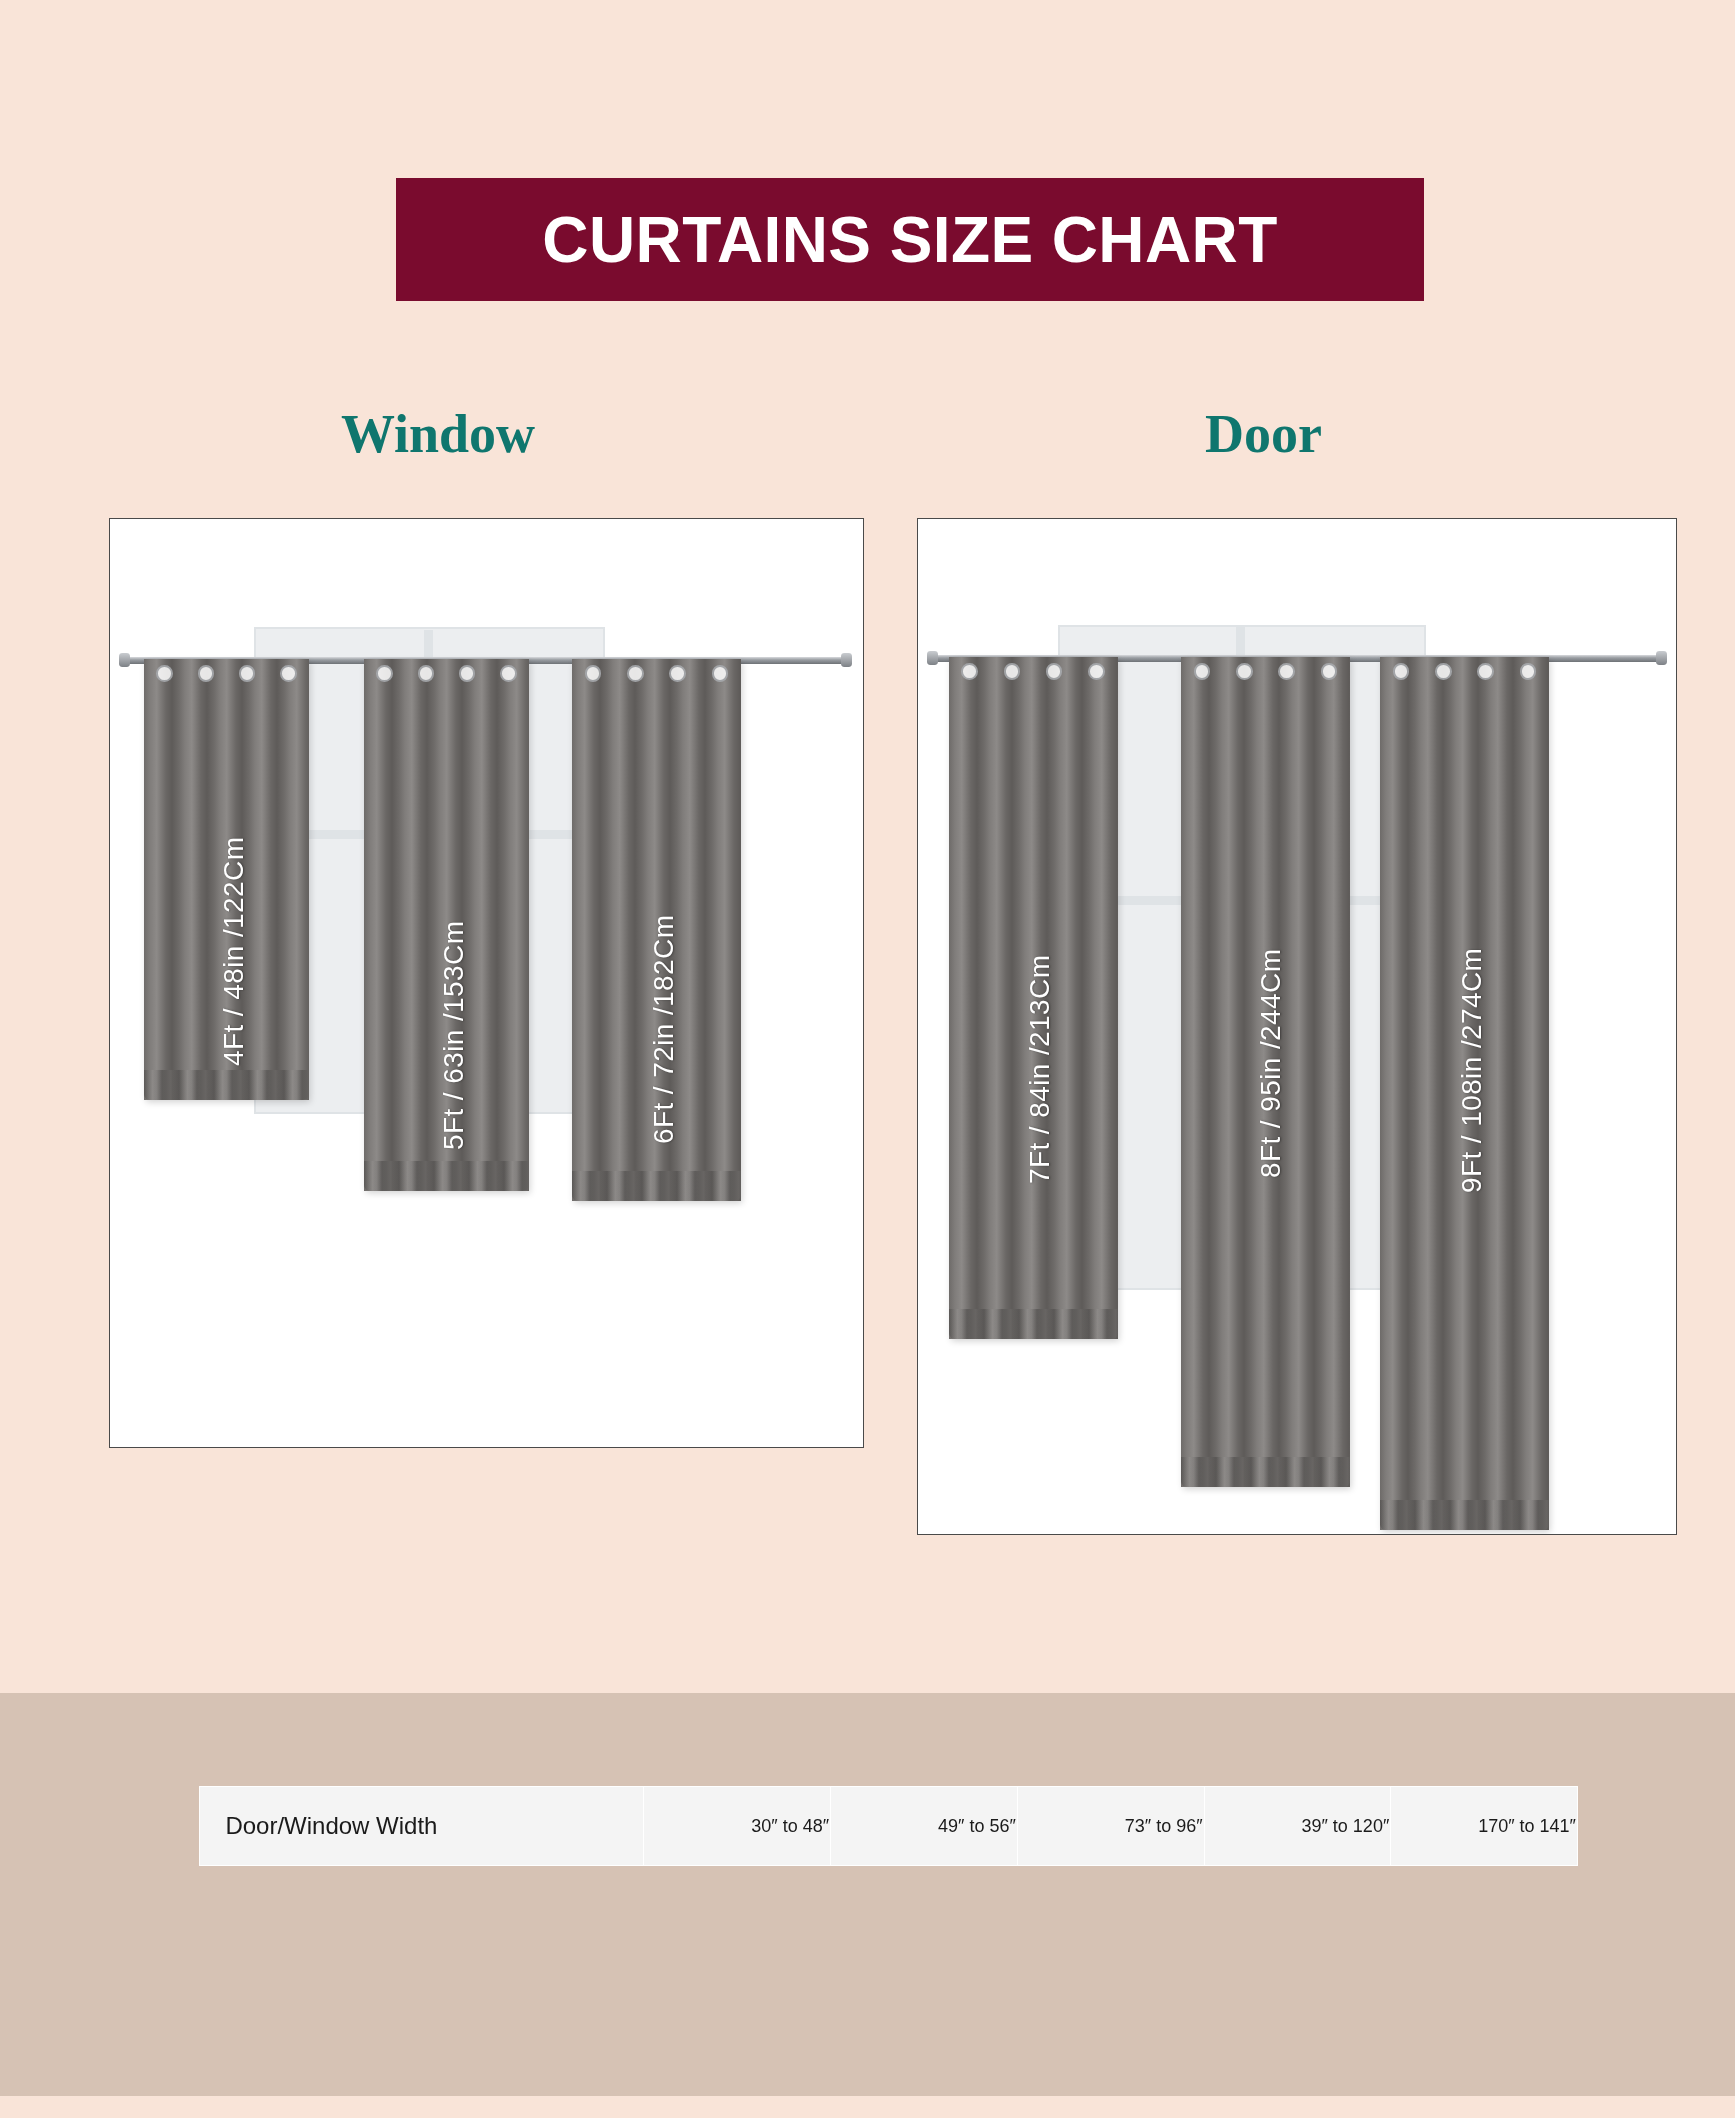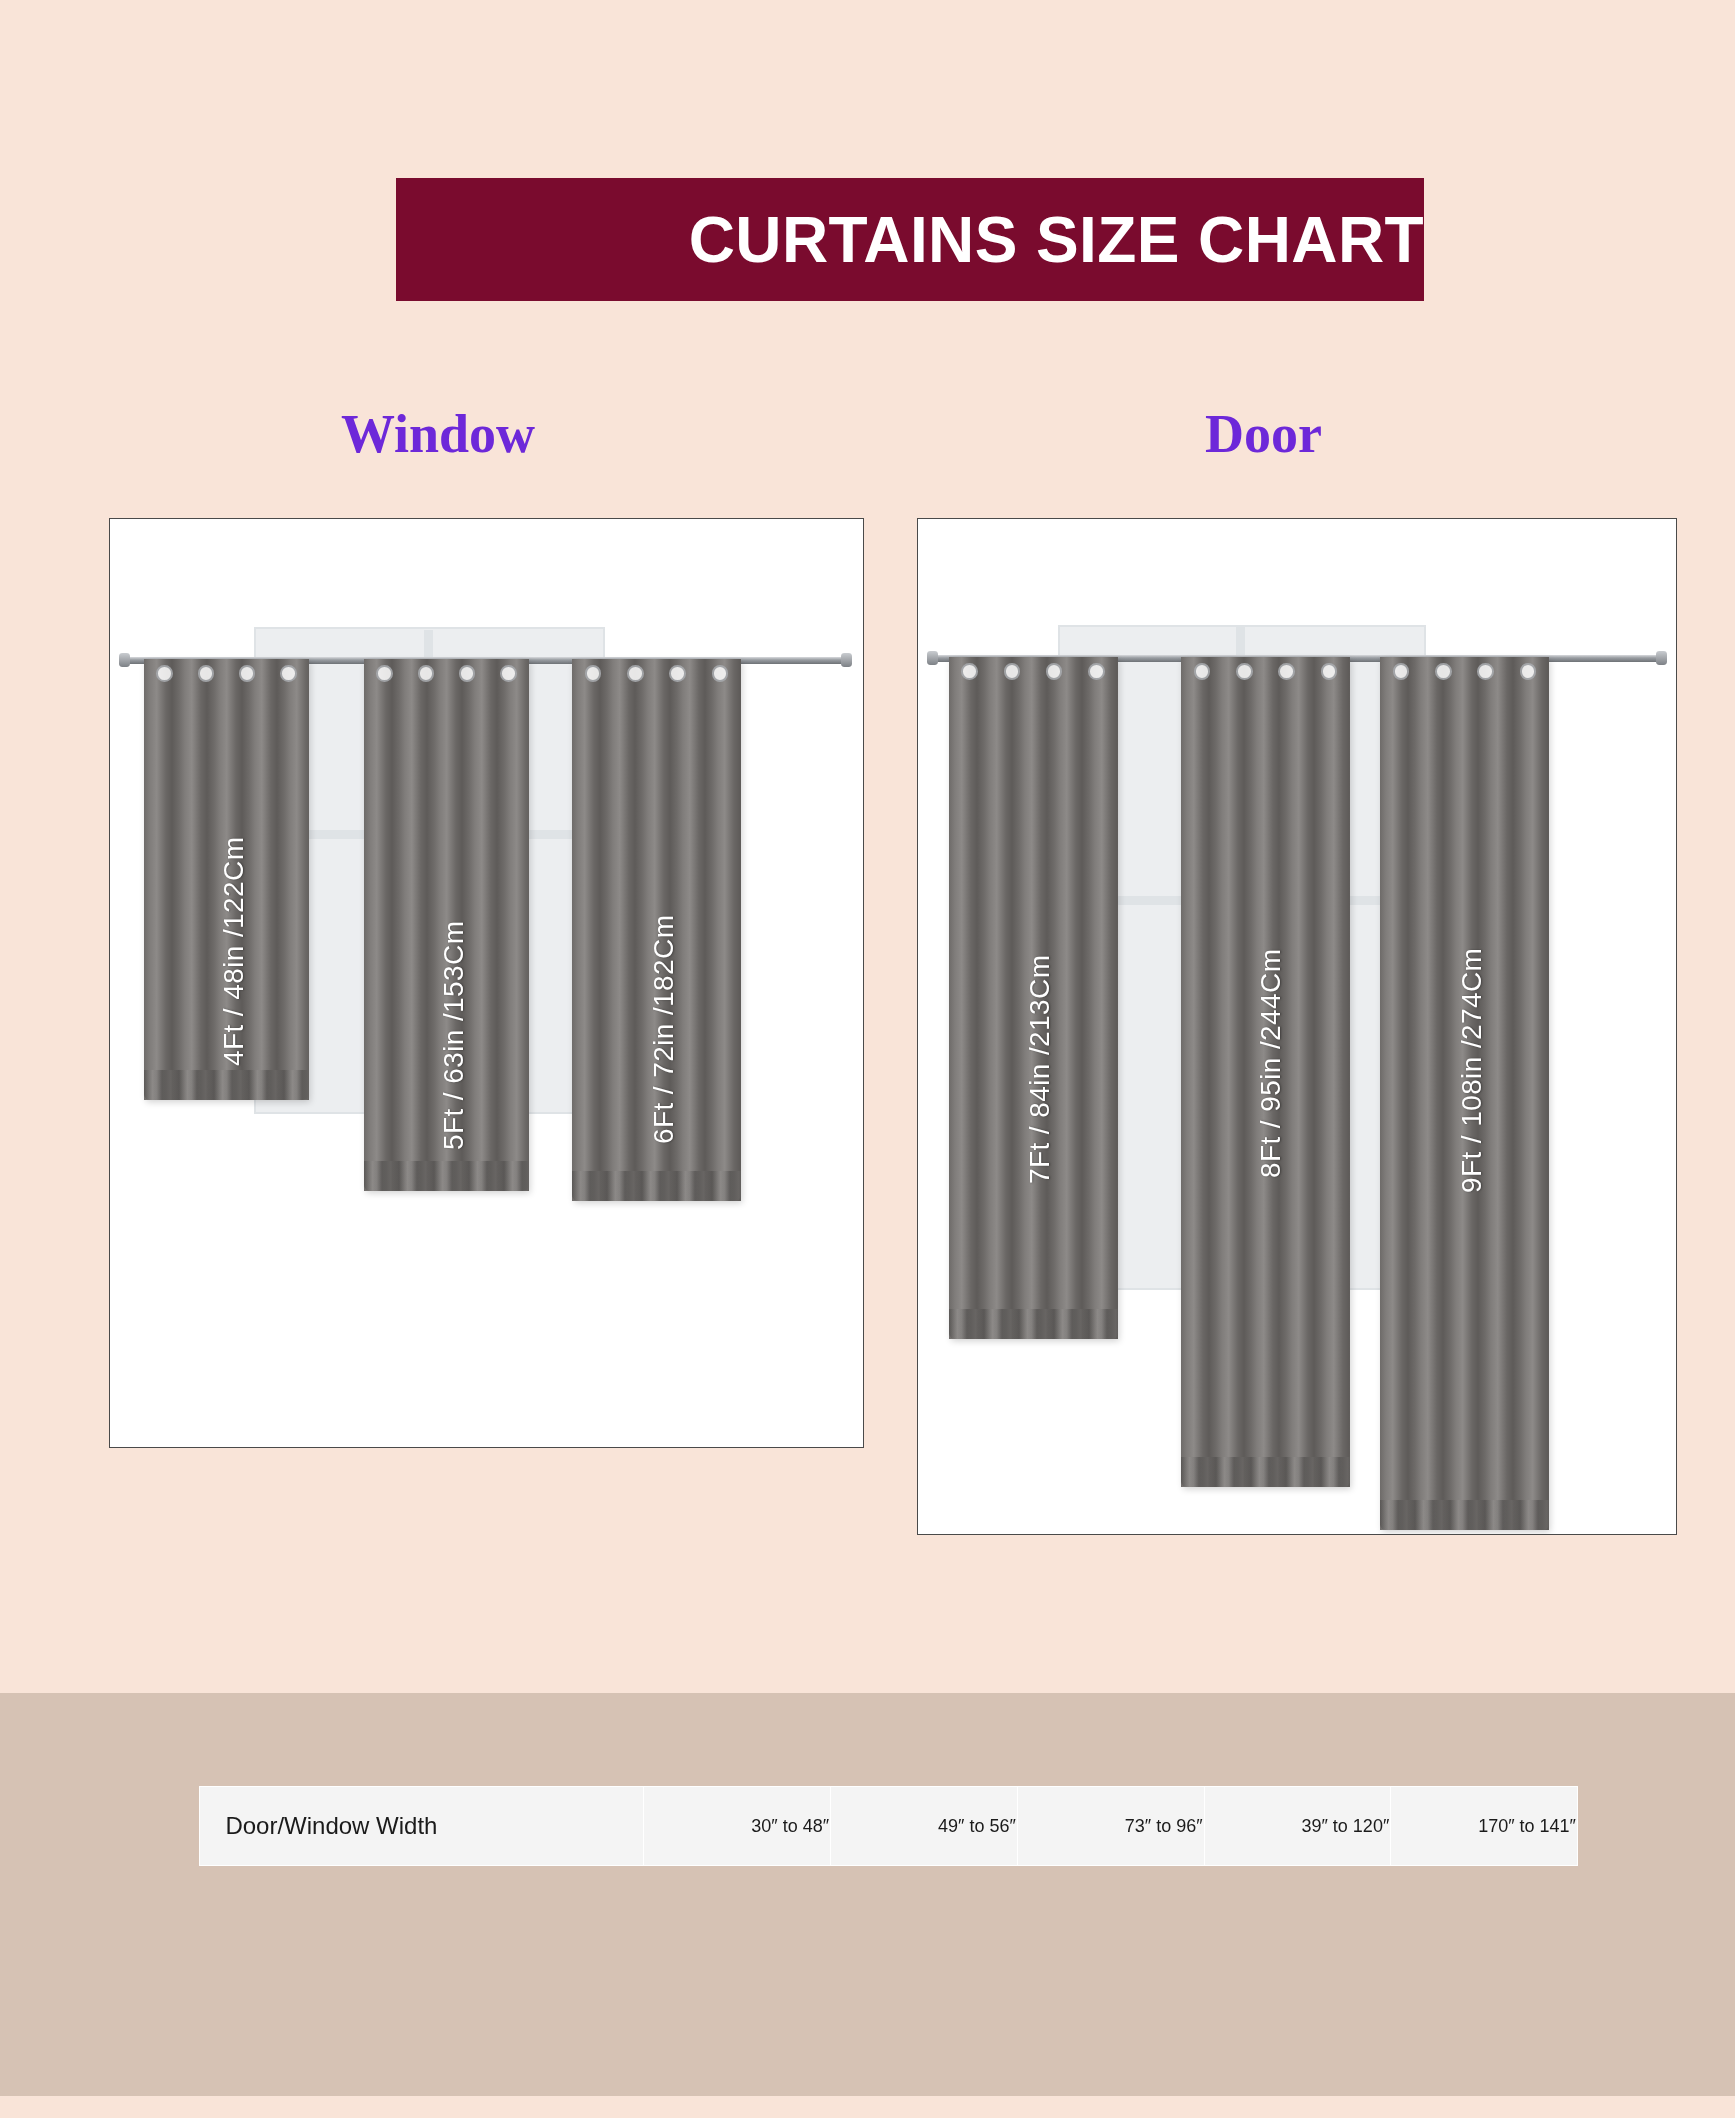--- a/index.html
+++ b/index.html
@@ -33,37 +33,37 @@
   
   .title-bar {
     position: absolute;
     left: 396px;
     top: 178px;
     width: 1028px;
     height: 123px;
     background: #7a0b2e;
     display: flex;
     align-items: center;
-    justify-content: flex-end;
+    justify-content: center;
   }
   .title-bar .title-text {
     color: #ffffff;
     font-size: 64px;
     font-weight: bold;
     letter-spacing: 0.4px;
     line-height: 1;
     white-space: nowrap;
   }
 
   
   .section-heading {
     position: absolute;
     font-family: "Liberation Serif", serif;
     font-weight: bold;
-    color: #6d28d9;
+    color: #0f766e;
     font-size: 54px;
     line-height: 1;
     white-space: nowrap;
   }
   .heading-window { left: 341px; top: 407px; }
   .heading-door   { left: 1205px; top: 407px; }
 
   
   .panel {
     position: absolute;

